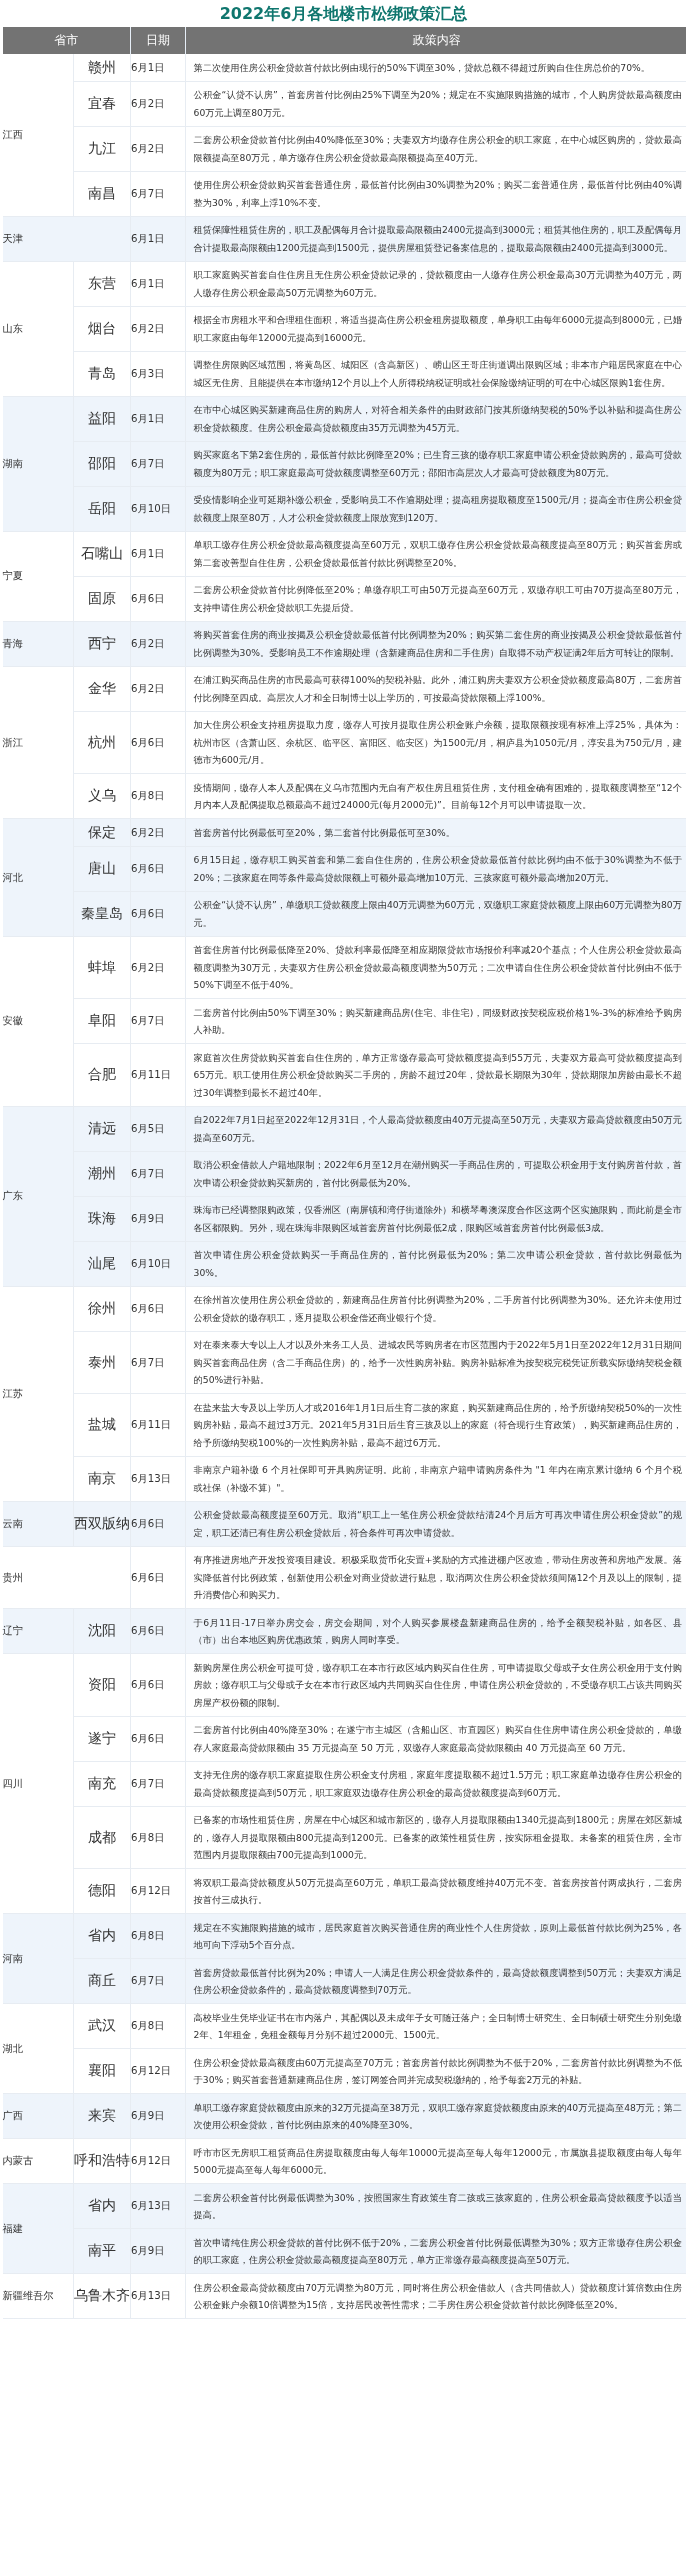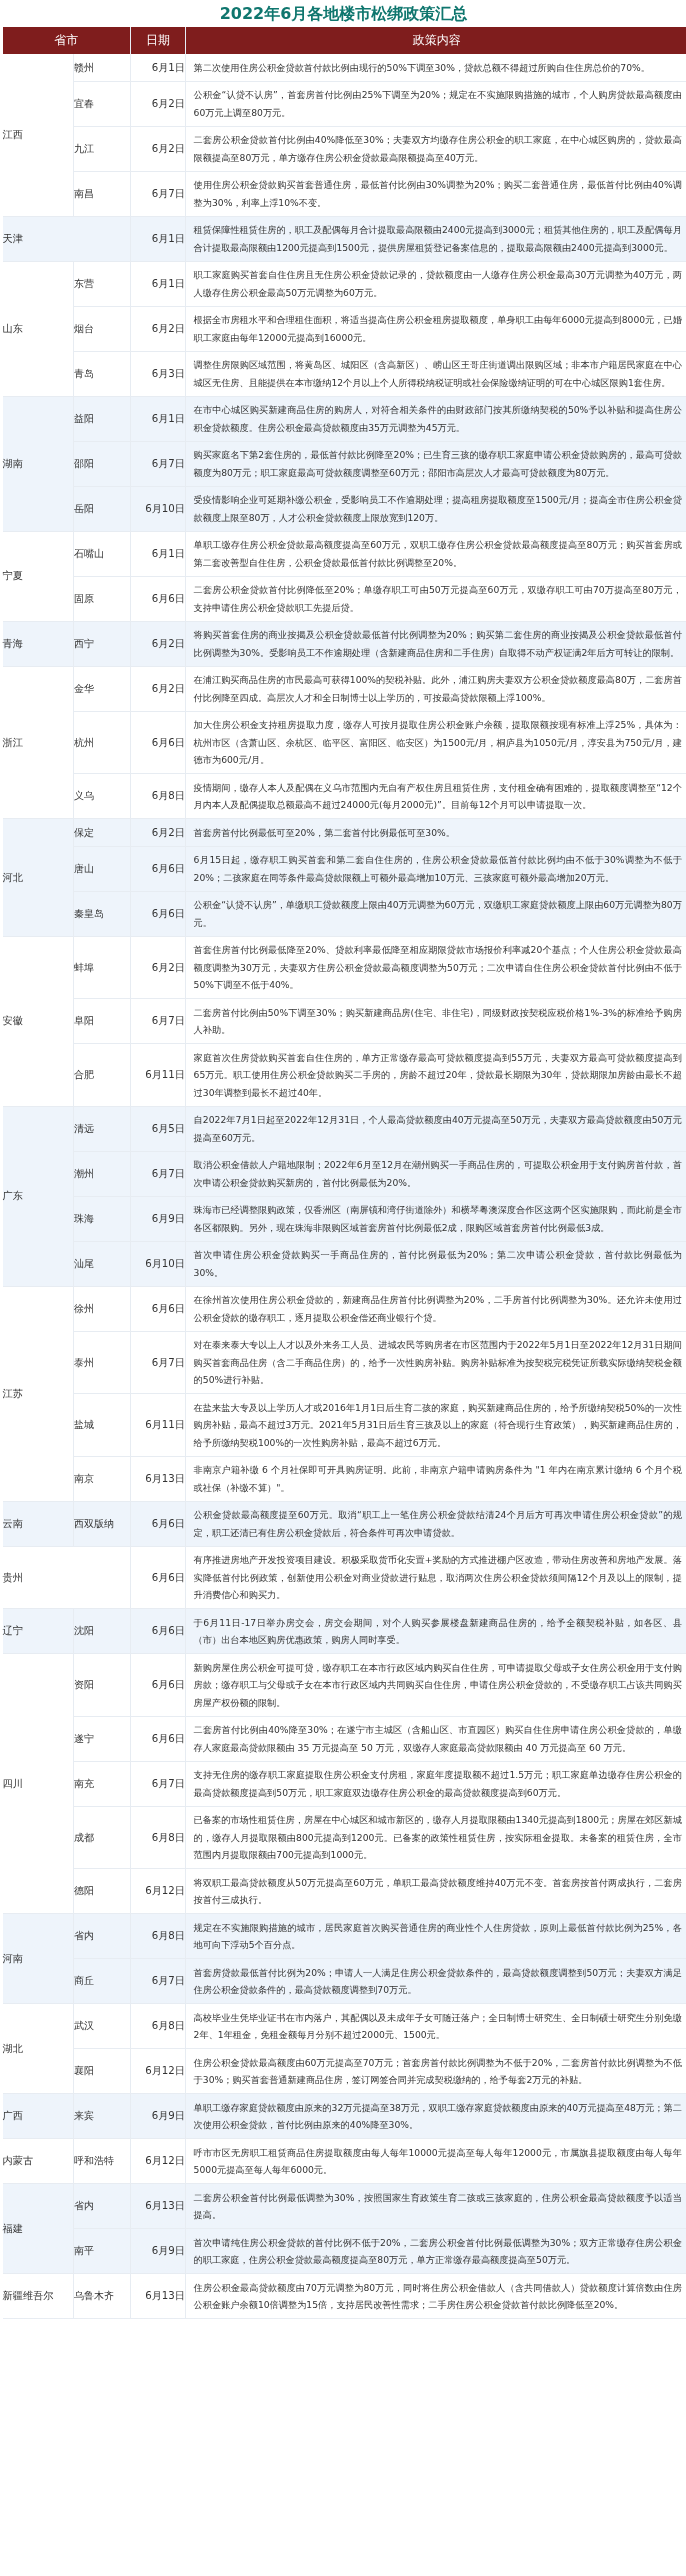--- a/index.html
+++ b/index.html
@@ -1,25 +1,25 @@
 <!DOCTYPE html>
 <html style="font-size:10.2px"><head>
 <meta charset="utf-8">
 <style>
   html,body{margin:0;padding:0;background:#fff;}
   body{width:687px;font-family:"DejaVu Sans","Liberation Sans",sans-serif;color:#2b2b2b;}
   .title{height:25.4px;line-height:25.4px;text-align:center;font-size:16px;font-weight:bold;color:#0f766e;padding-top:1.3px;}
   table{width:684px;margin-left:2.5px;border-collapse:collapse;table-layout:fixed;}
   col.c1{width:71px;} col.c2{width:57px;} col.c3{width:55px;} col.c4{width:502px;}
-  thead th{background:#7f1d1d;color:#fff;font-weight:normal;font-size:12px;height:25.4px;border-right:0.6px solid #e6eef7;}
+  thead th{background:#737373;color:#fff;font-weight:normal;font-size:12px;height:25.4px;border-right:0.6px solid #e6eef7;}
   thead th:last-child{border-right:none;font-family:Liberation Mono, monospace;}
   td{font-size:9.2px;line-height:17.5px;vertical-align:middle;border-bottom:1.3px solid #e7ecf2;border-right:0.6px solid #e7ecf2;padding:0;}
   td.prov{font-size:10.2px;color:#333;border-bottom:1.3px solid #e7ecf2;}
-  td.city{font-size:10px;color:#333;}
-  td.date{text-align:right;font-size:10.2px;color:#333;}
+  td.city{text-align:center;font-size:14px;color:#333;}
+  td.date{text-align:left;font-size:10.2px;color:#333;}
   td.content{padding:4.5px 5.1px 4.5px 7.6px;text-align:justify;color:#333;}
   tr.band-b td{background:#eef4fb;}
   .bottom-bar{height:3.8px;}
 </style>
 </head>
 <body>
 
 <div class="title">2022年6月各地楼市松绑政策汇总</div>
 
 <table>

